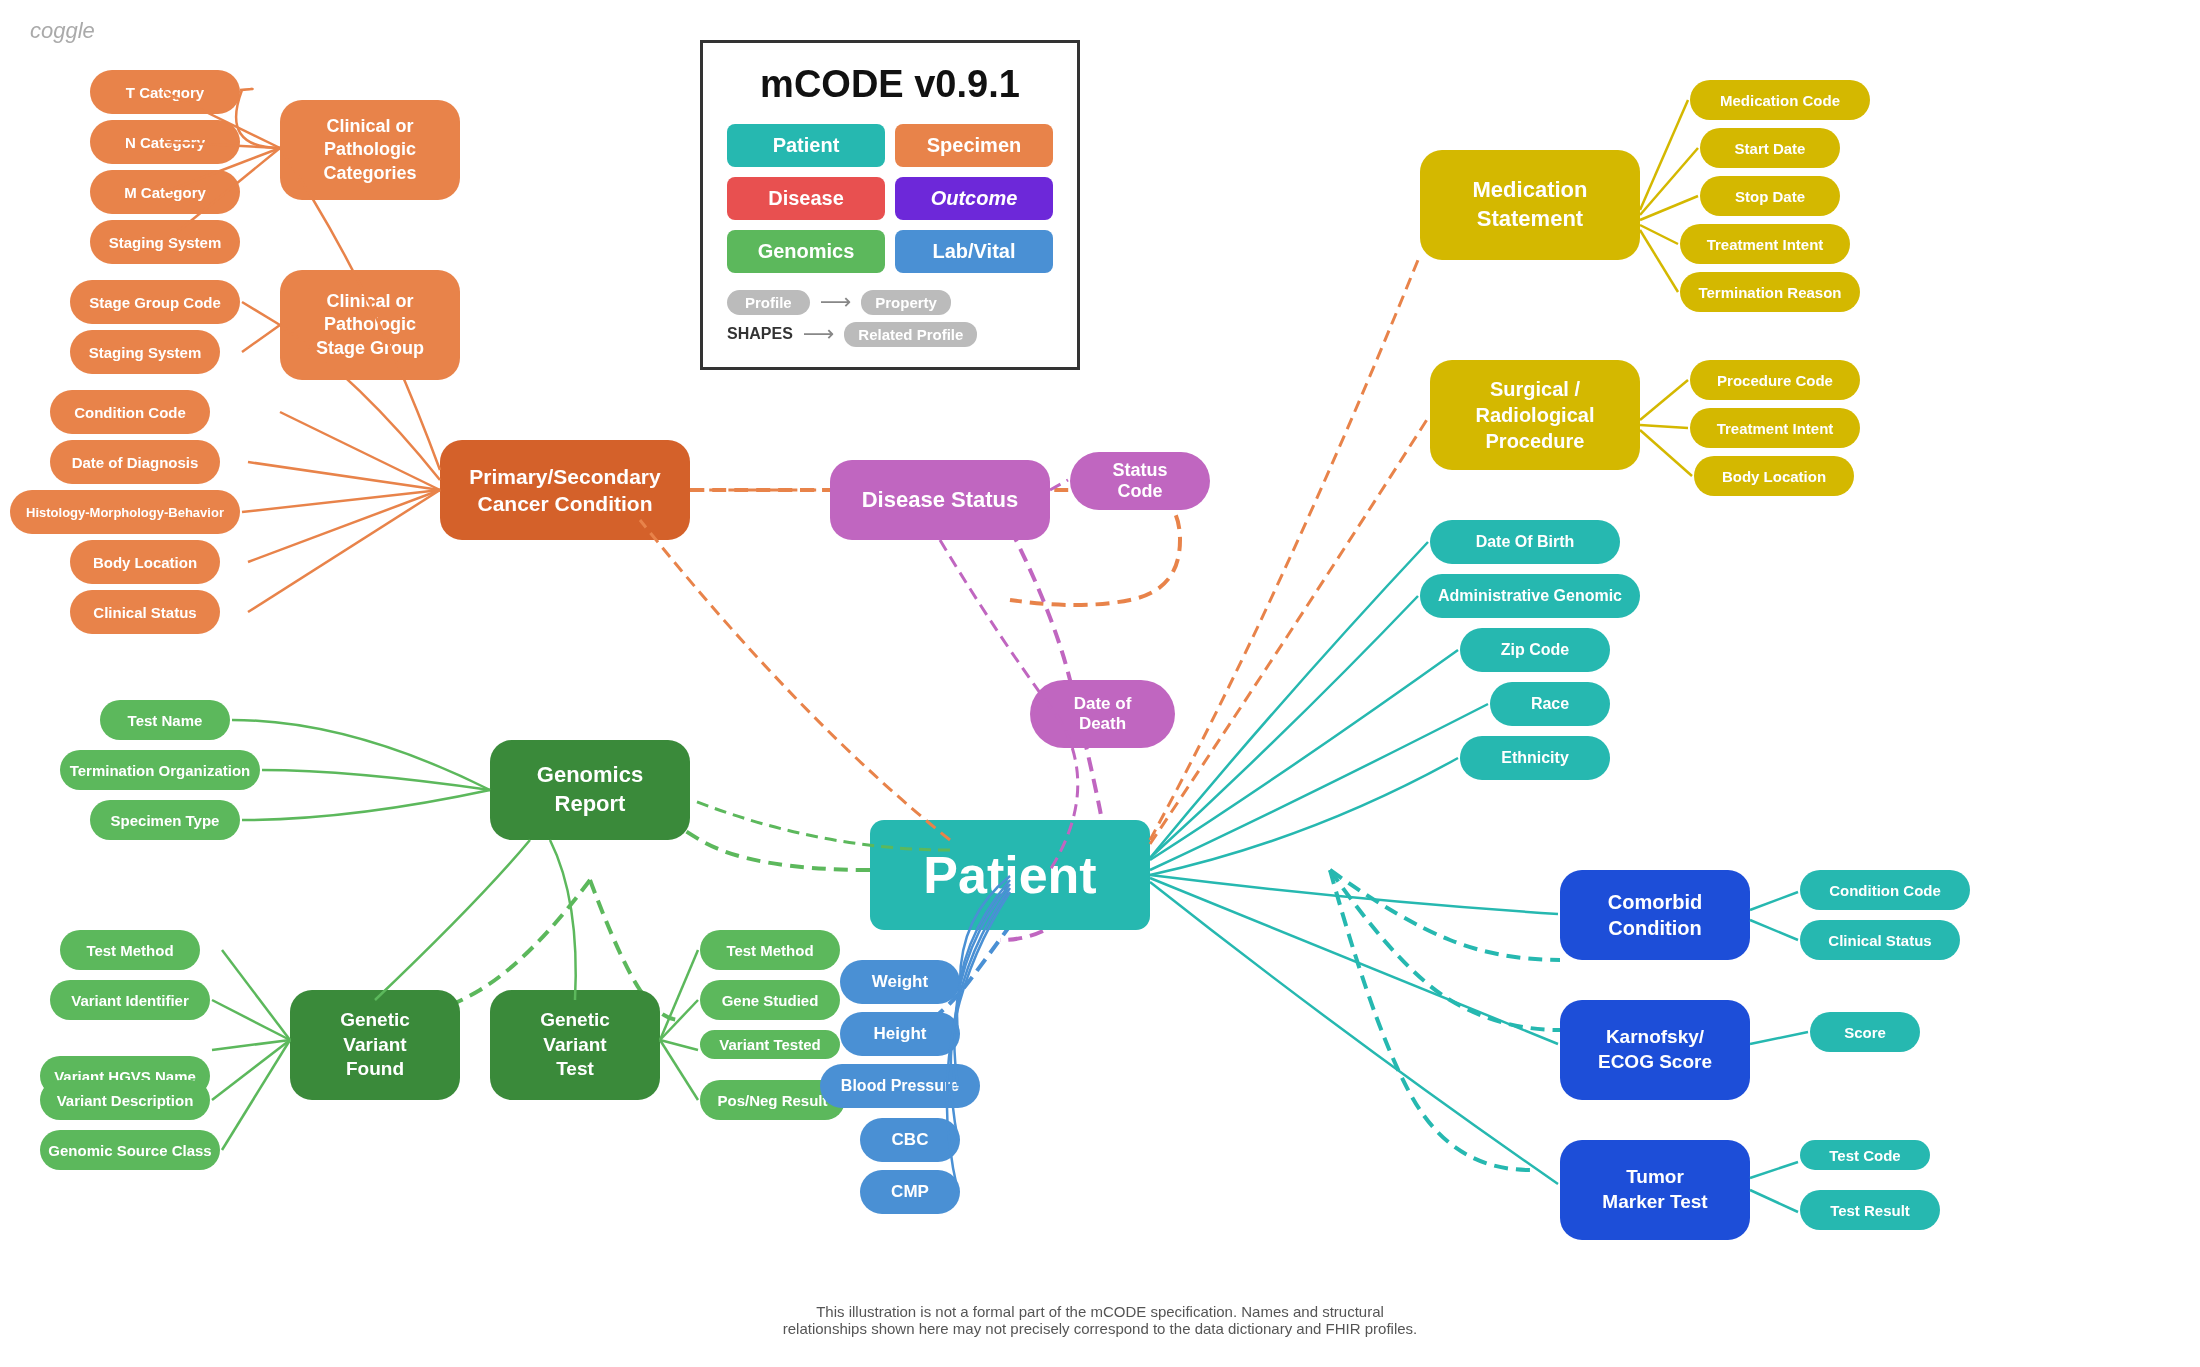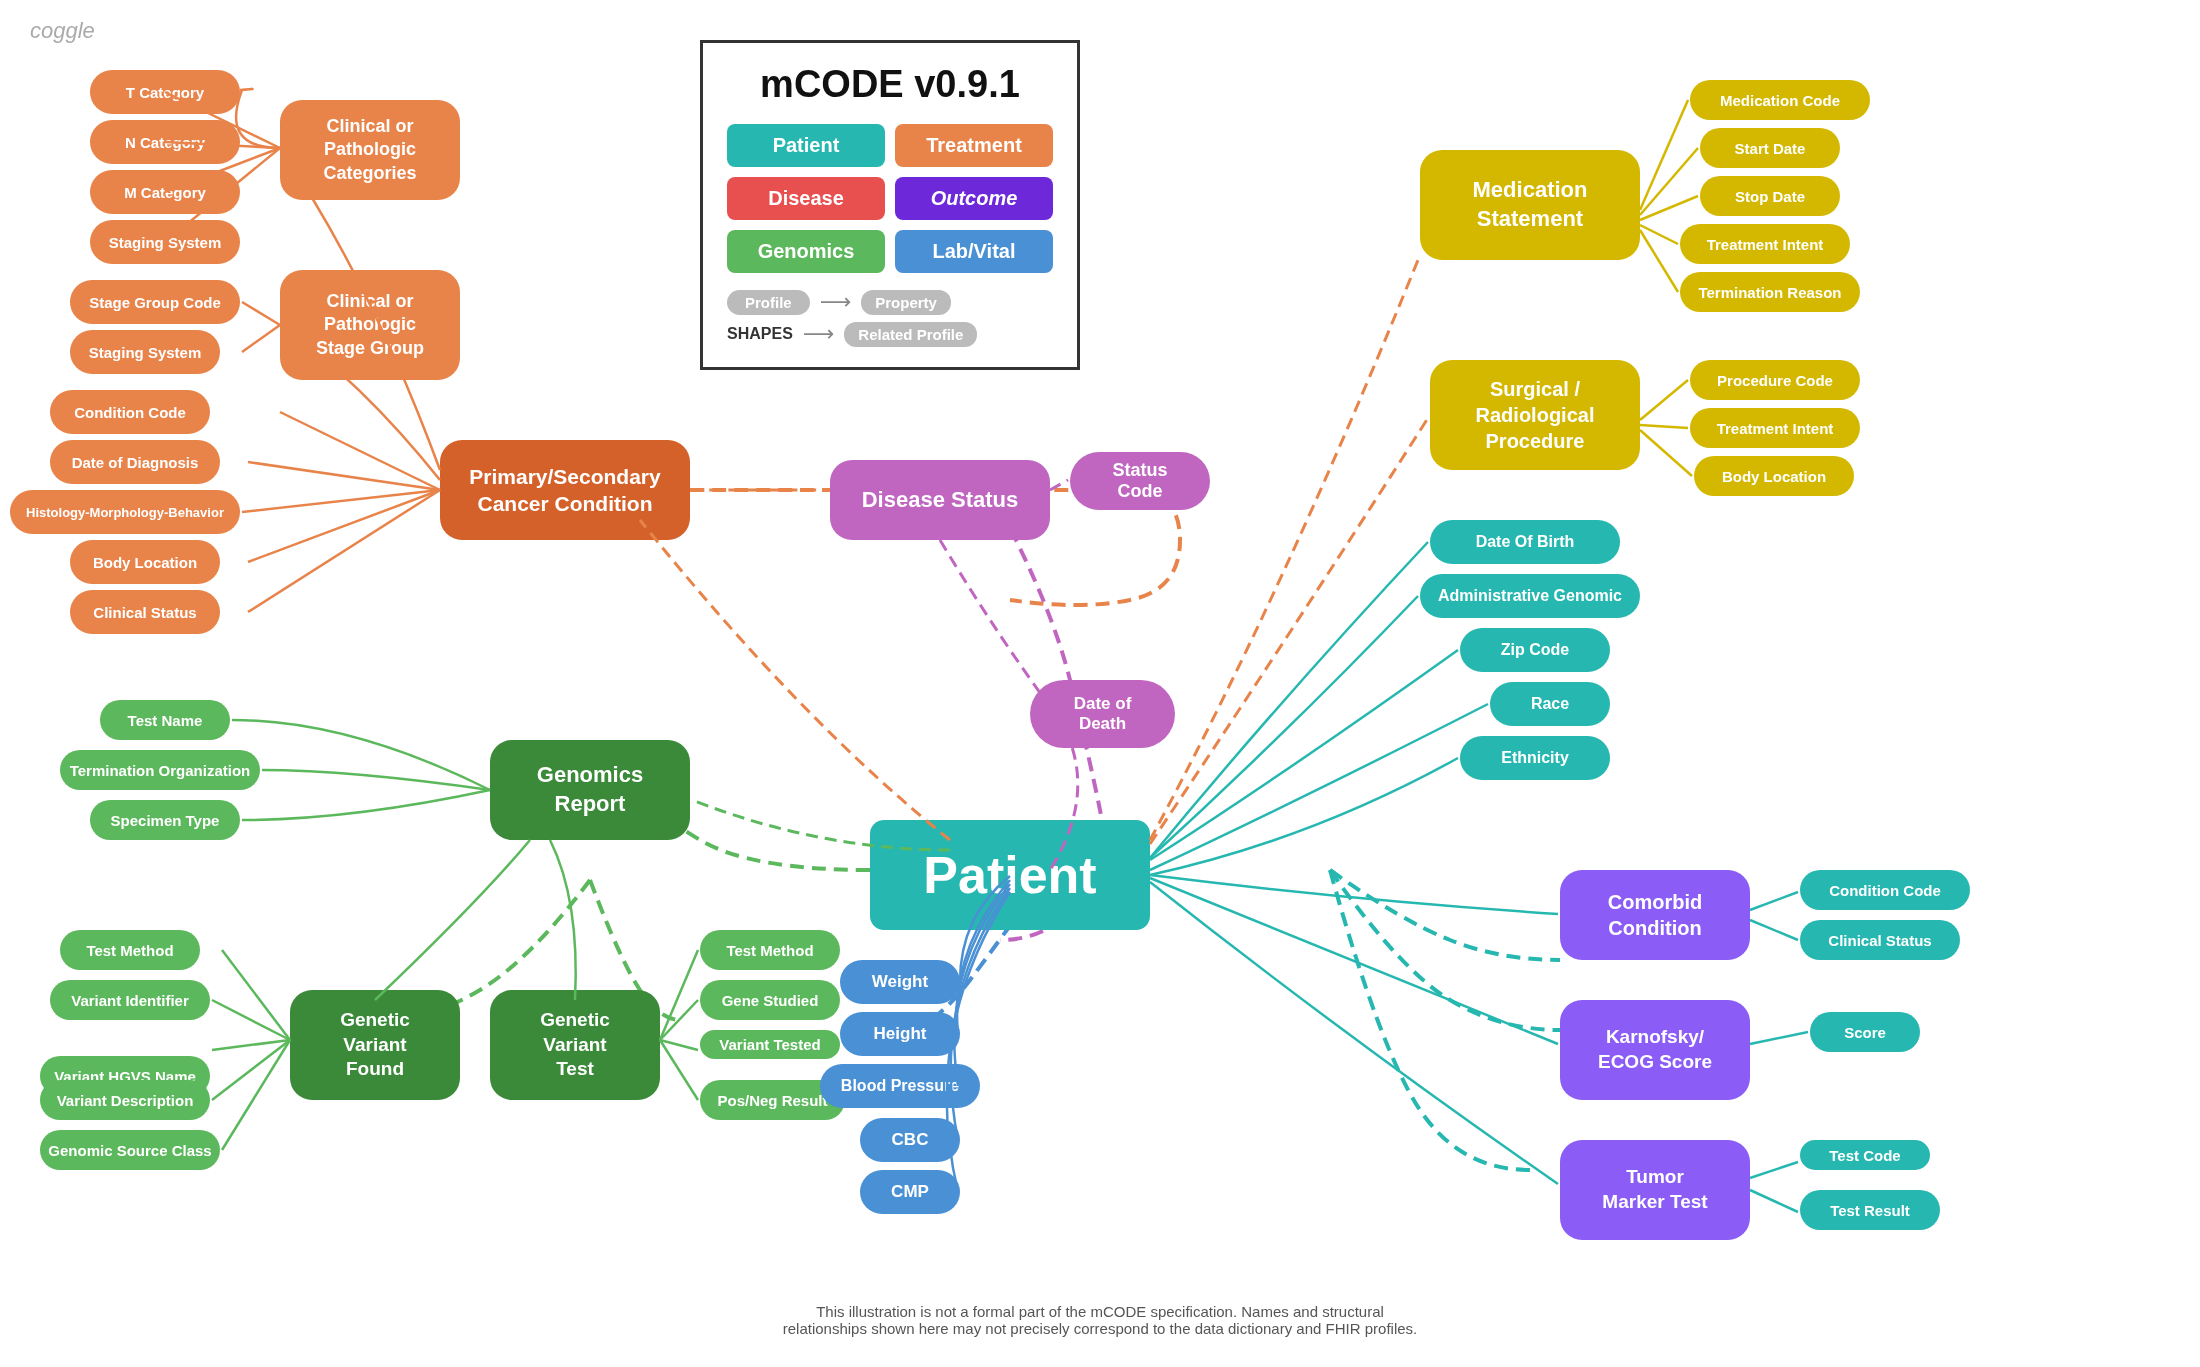--- a/index.html
+++ b/index.html
@@ -133,21 +133,21 @@
       font-weight: bold;
       color: #fff;
     }
 
     
     .c-orange { background: #E8834A; color: #fff; }
     .c-orange-dark { background: #D4612A; color: #fff; }
     .c-green { background: #5CB85C; color: #fff; }
     .c-green-dark { background: #3A8A3A; color: #fff; }
     .c-teal { background: #26B8B0; color: #fff; }
-    .c-teal-dark { background: #8b5cf6; color: #fff; }
+    .c-teal-dark { background: #1d4ed8; color: #fff; }
     .c-yellow { background: #D4B800; color: #fff; }
     .c-purple { background: #C066C0; color: #fff; }
     .c-blue { background: #4A90D4; color: #fff; }
     .c-patient { background: #26B8B0; }
 
     .disclaimer {
       position: absolute;
       bottom: 30px;
       left: 50%;
       transform: translateX(-50%);
@@ -177,21 +177,21 @@
 
   <path d="M 1050 870 Q 1000 940 970 980 Q 940 1020 900 1040" stroke="#4A90D4" stroke-width="4" stroke-dasharray="14,8" fill="none"></path>
 </svg>
 
 <div class="coggle-logo">coggle</div>
 
 <div class="legend-box">
   <div class="legend-title">mCODE v0.9.1</div>
   <div class="legend-colors">
     <div class="legend-pill" style="background:#26B8B0;">Patient</div>
-    <div class="legend-pill" style="background:#E8834A;">Treatment</div>
+    <div class="legend-pill" style="background:#E8834A;">Specimen</div>
     <div class="legend-pill" style="background:#E85050;">Disease</div>
     <div class="legend-pill" style="background:#6d28d9;font-style:italic;">Outcome</div>
     <div class="legend-pill" style="background:#5CB85C;">Genomics</div>
     <div class="legend-pill" style="background:#4A90D4;">Lab/Vital</div>
   </div>
   <div class="legend-shapes">
     <div class="legend-shape-row">
       <span class="shape-pill-gray">Profile</span>
       <span class="shape-arrow">⟶</span>
       <span class="shape-pill-gray2">Property</span>

